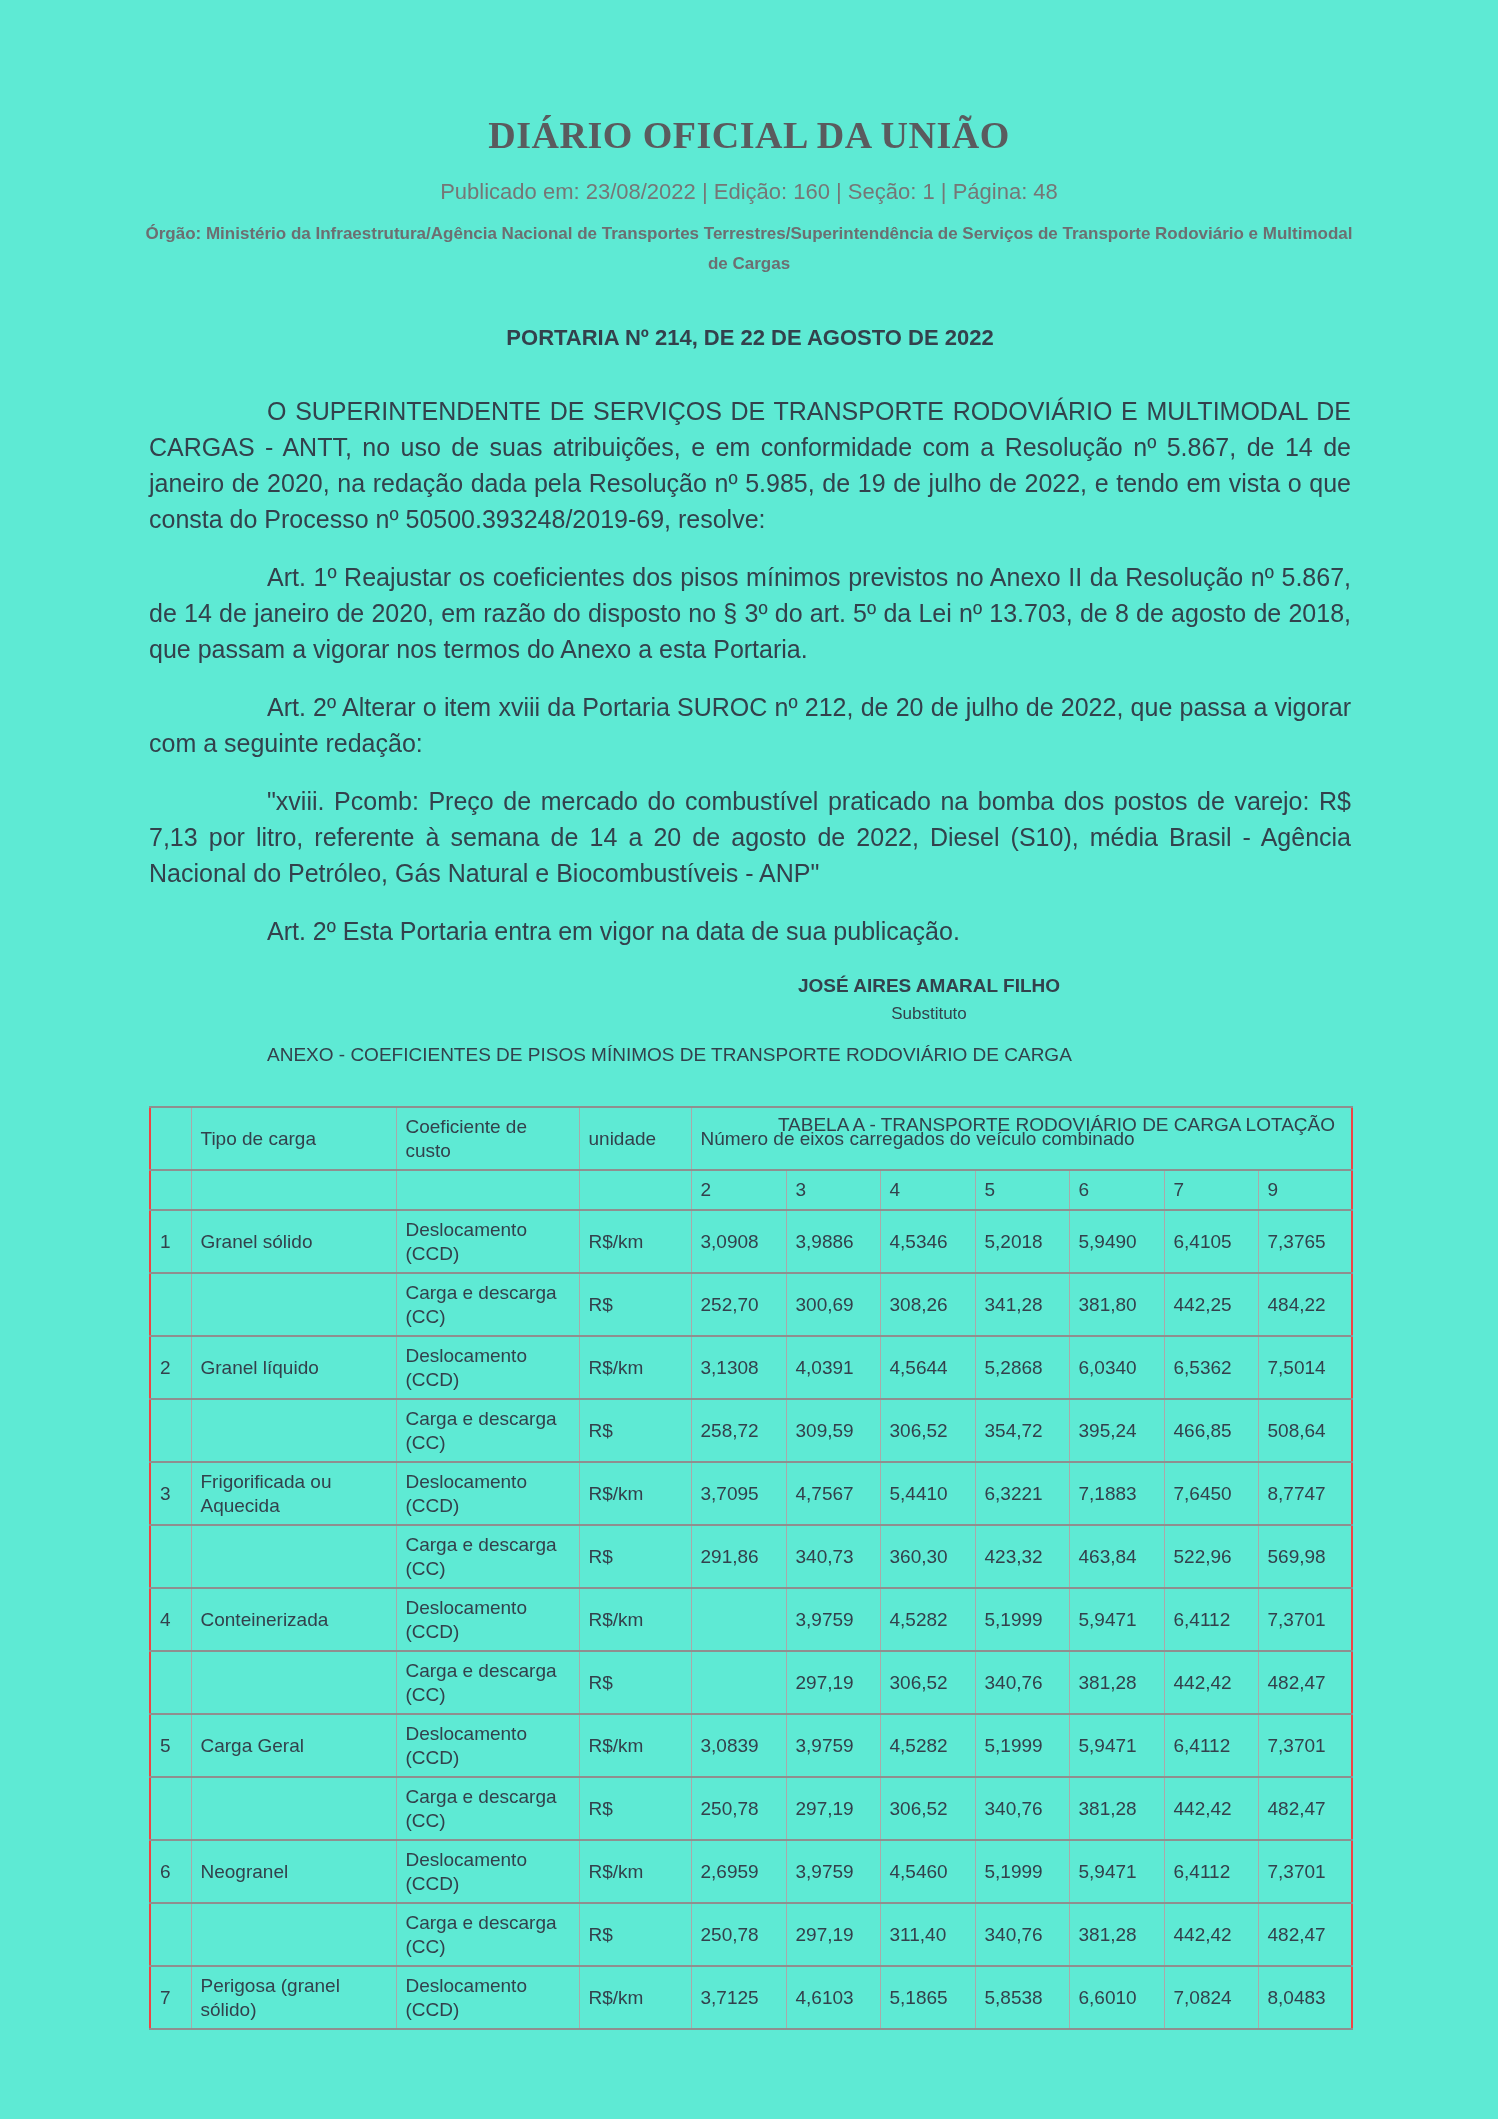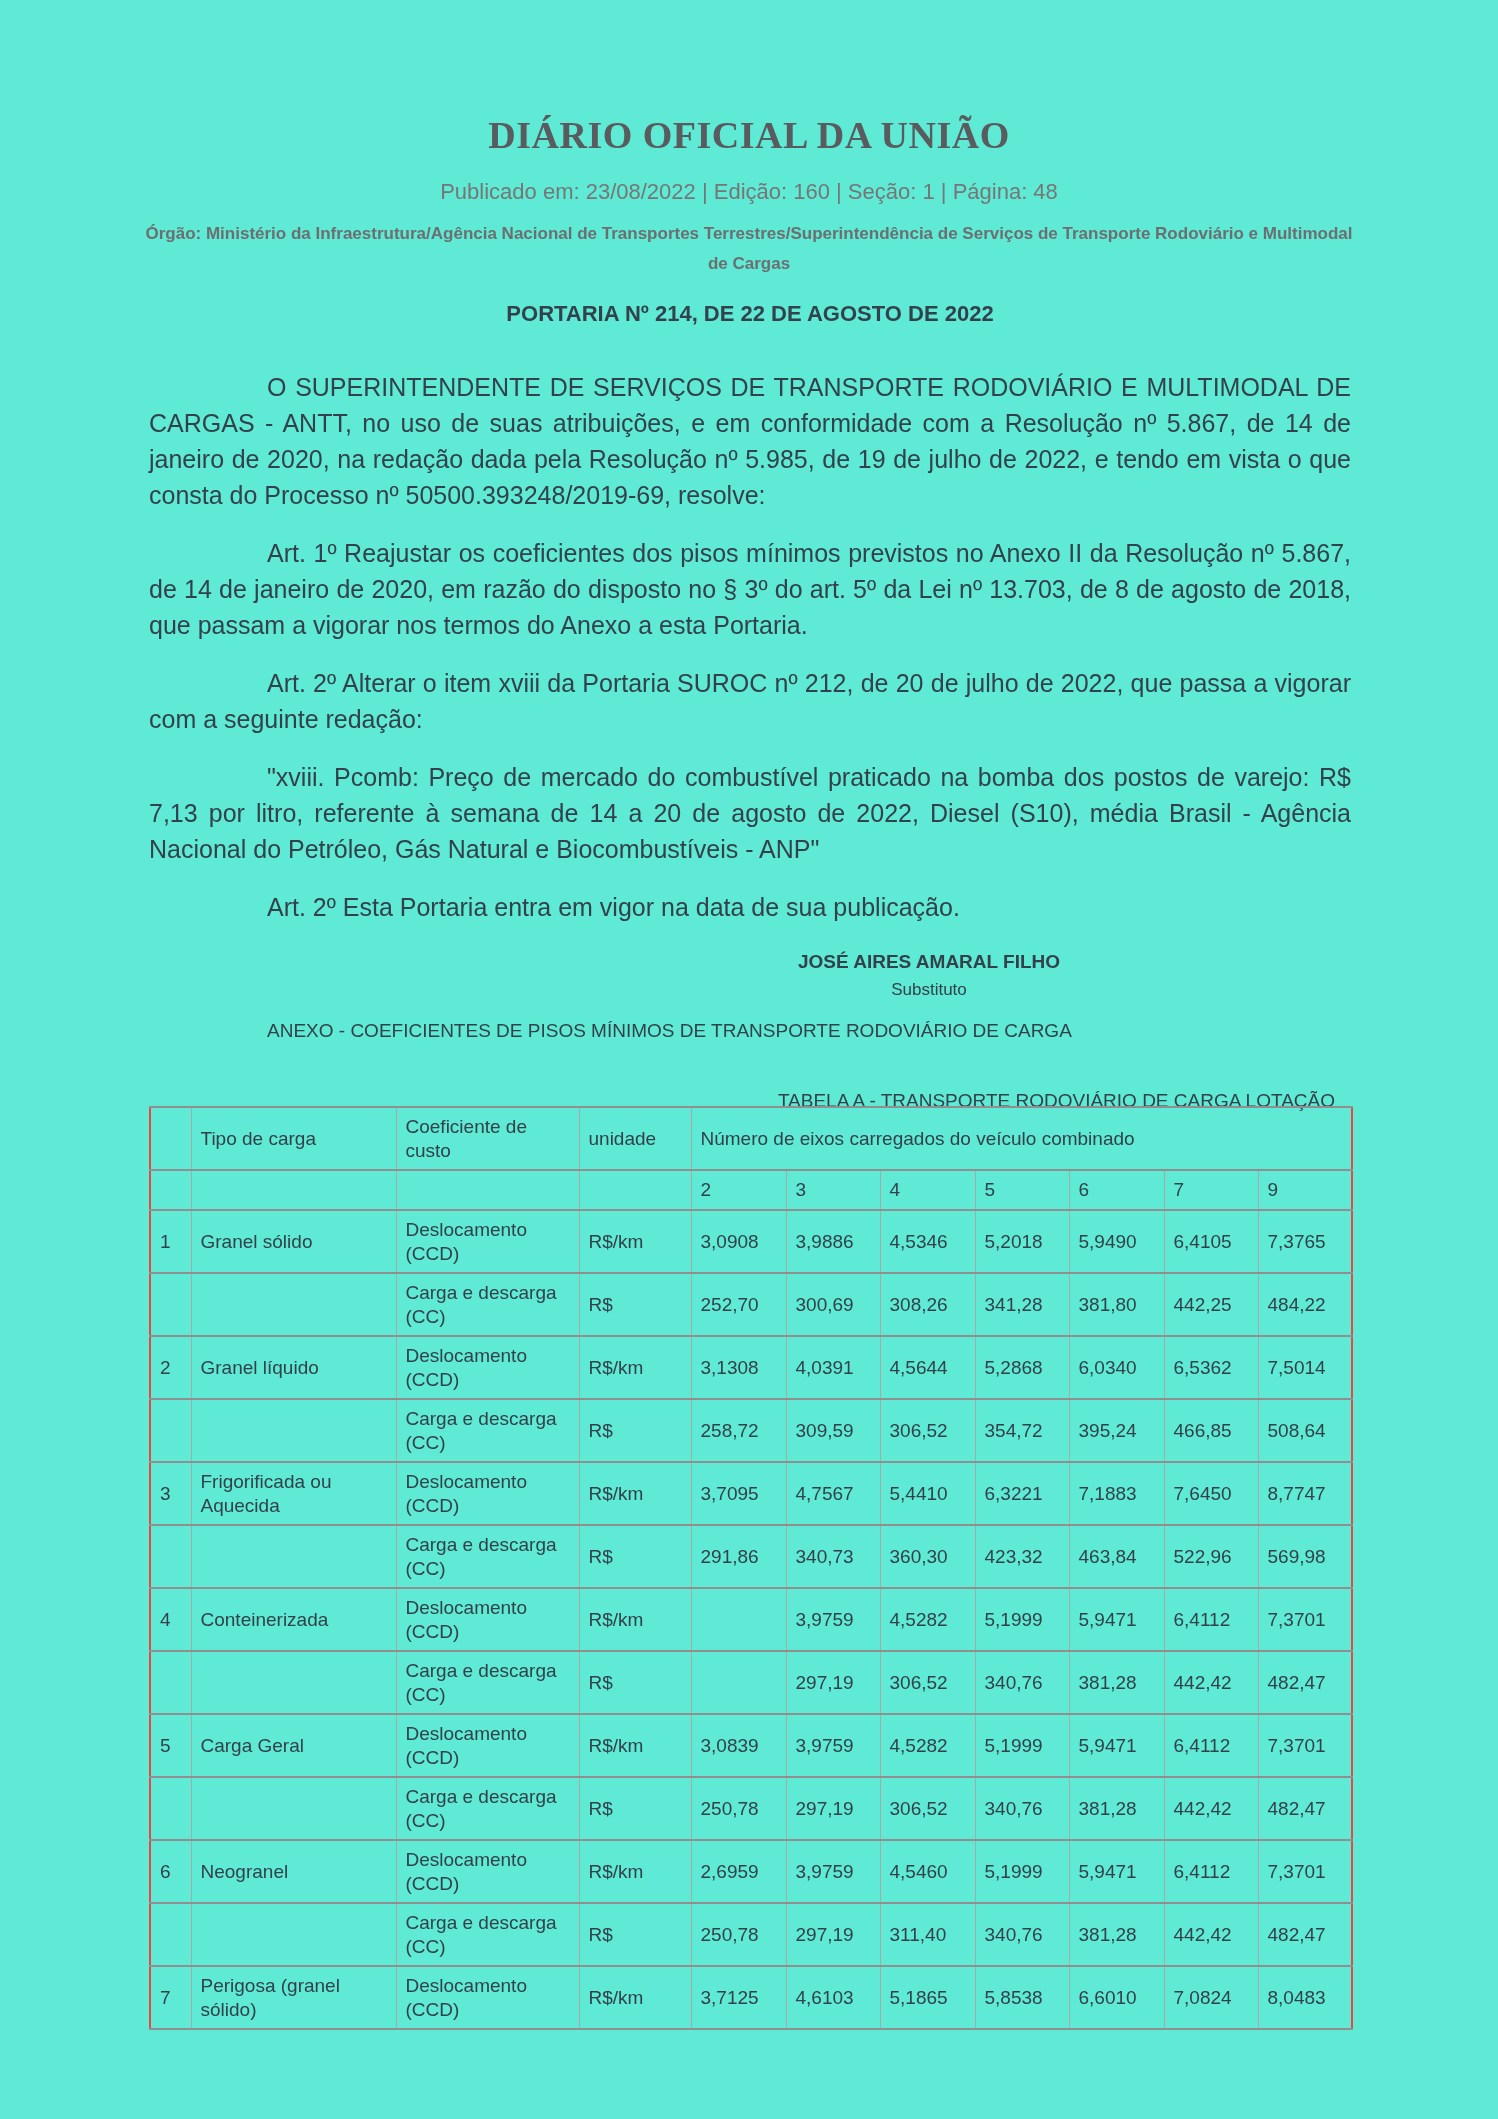--- a/index.html
+++ b/index.html
@@ -32,21 +32,21 @@
     margin:14px auto 17px auto;
     width:1210px;
     font-size:17px;
     font-weight:bold;
     color:#6d6e71;
     line-height:30px;
   }
   
   .article{
     position:absolute;
-    top:301px;
+    top:325px;
     left:149px;
     width:1202px;
   }
   .article-title{
     margin:0 0 42px 0;
     text-align:center;
     font-size:22px;
     font-weight:bold;
     color:#33414c;
   }

